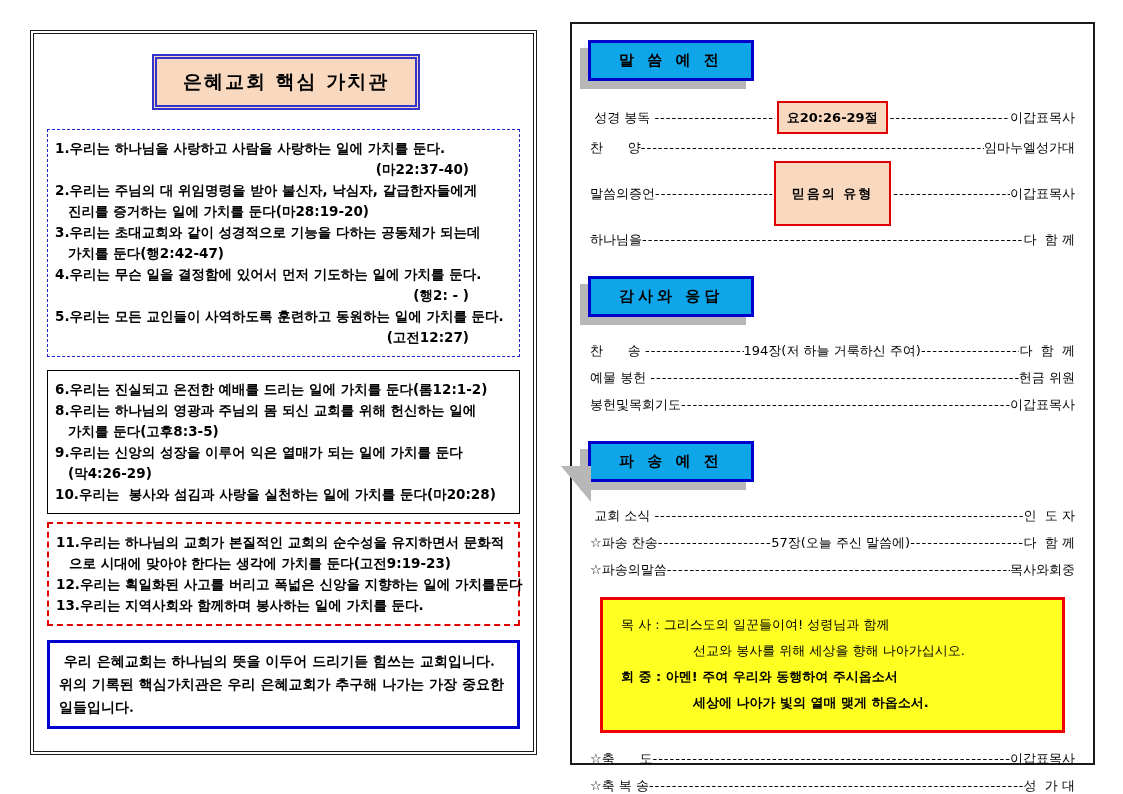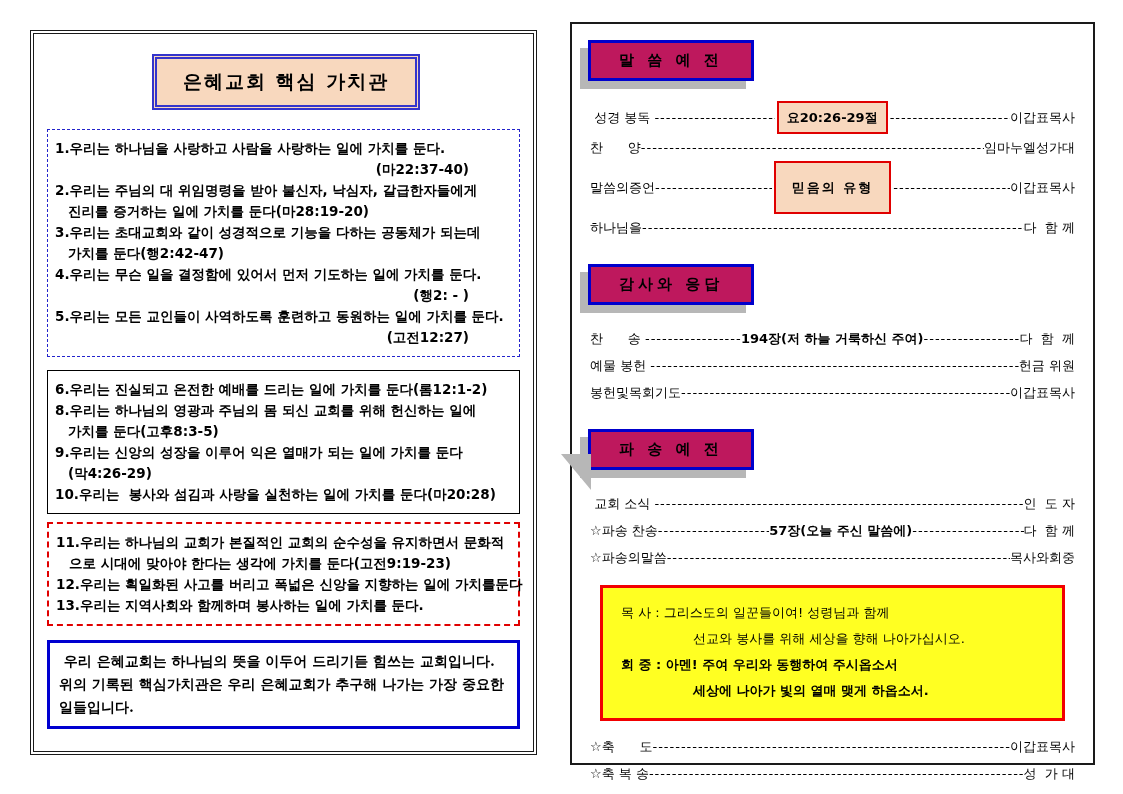--- a/index.html
+++ b/index.html
@@ -24,37 +24,37 @@
   .dashdot-red { margin-top:8px;  border:2px dashed #e00000; }
   .solid-blue  { margin-top:14px; border:3px solid #0000d0;
                  font-family:"DejaVu Serif", serif; font-size:14px; line-height:23px; padding:7px 9px; }
   .line { white-space:pre; }
   .ref  { text-align:right; padding-right:46px; }
   .cont { padding-left:13px; }
 
   
   .sec-header {
     position:relative; width:fit-content; margin:16px 0 0 16px;
-    background:#be185d; border:3px solid #0000cc;
+    background:#0ea5e9; border:3px solid #0000cc;
     padding:8px 28px; font-size:15px; font-weight:bold; letter-spacing:4px;
     box-shadow:-8px 8px 0 #b7b7b7;
   }
   .flag {
     position:absolute; left:-30px; top:22px; width:30px; height:36px;
     background:#b7b7b7; clip-path:polygon(0 0, 100% 0, 100% 100%);
   }
   .rows { margin-top:20px; }
   .row { display:flex; align-items:center; margin:0 18px; font-size:13px;
          line-height:27px; overflow:hidden; }
   .lbl, .who { white-space:pre; flex:0 0 auto; }
   .leader { flex:1 1 0; min-width:0; overflow:hidden; white-space:nowrap; letter-spacing:1px; }
   .hbox { flex:0 0 auto; background:#f8d8be; border:2px solid #e00000;
           font-weight:bold; padding:1px 8px; margin:0 2px; }
-  .hbox-lg { padding:11px 16px; letter-spacing:2px; }
-  .hymn { flex:0 0 auto; font-weight:bold;text-align:center; }
+  .hbox-lg { padding:17px 16px; letter-spacing:2px; }
+  .hymn { flex:0 0 auto; font-weight:normal;text-align:center; }
   .litany { margin:14px 28px 0; background:#ffff22; border:3px solid #f20000;
             padding:12px 10px 14px 18px; font-size:13px; line-height:26px; }
   .lit-line { white-space:pre; }
   .lit-indent { padding-left:72px; }
   .lit-bold { font-weight:bold; }
   .mt12 { margin-top:12px; }
   .mt10 { margin-top:23px; }
 </style>
 </head>
 <body>

